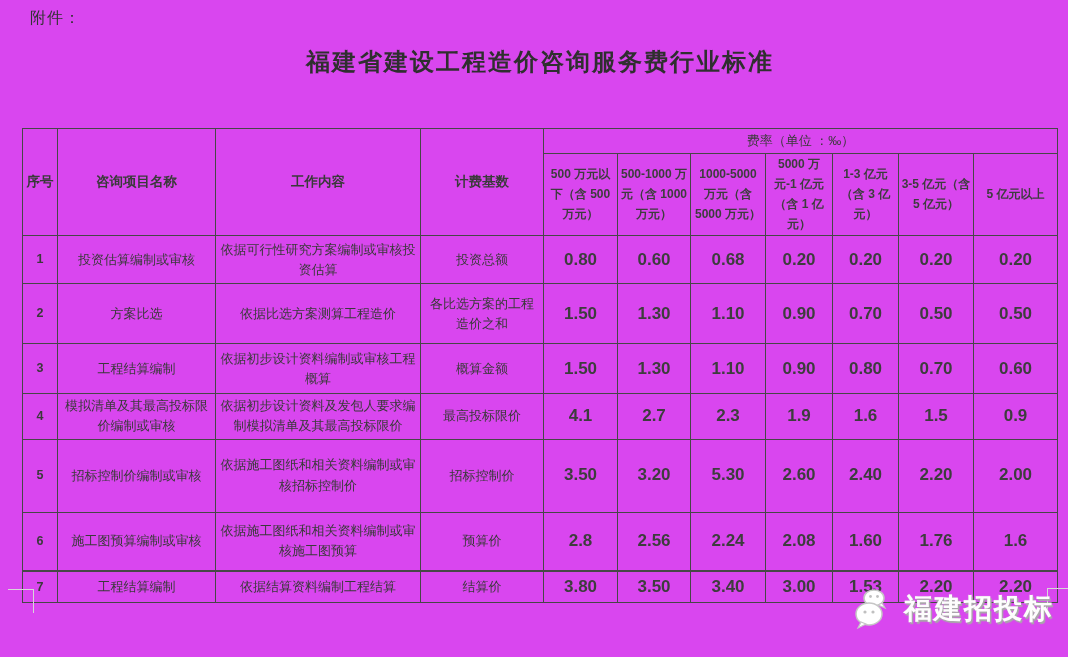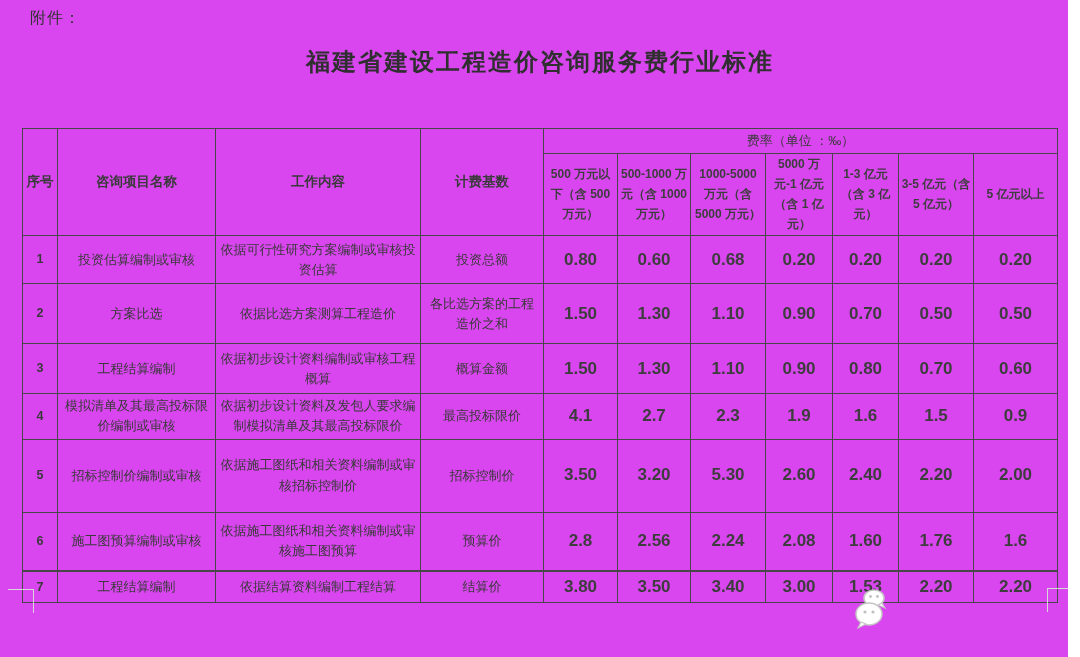--- a/index.html
+++ b/index.html
@@ -208,15 +208,16 @@
           <path d="M9 34 L6 40 L14 36 Z" stroke-width="1.2"></path>
         </g>
         <g fill="#c0c0c0" stroke="none">
           <circle cx="18.5" cy="8.5" r="1.4"></circle>
           <circle cx="25.5" cy="8.5" r="1.4"></circle>
           <circle cx="13" cy="24" r="1.6"></circle>
           <circle cx="21" cy="24" r="1.6"></circle>
         </g>
       </svg>
     </span>
+    <span class="wm-text">福建招投标</span>
   </div>
 
 </div>
 
 </body></html>

